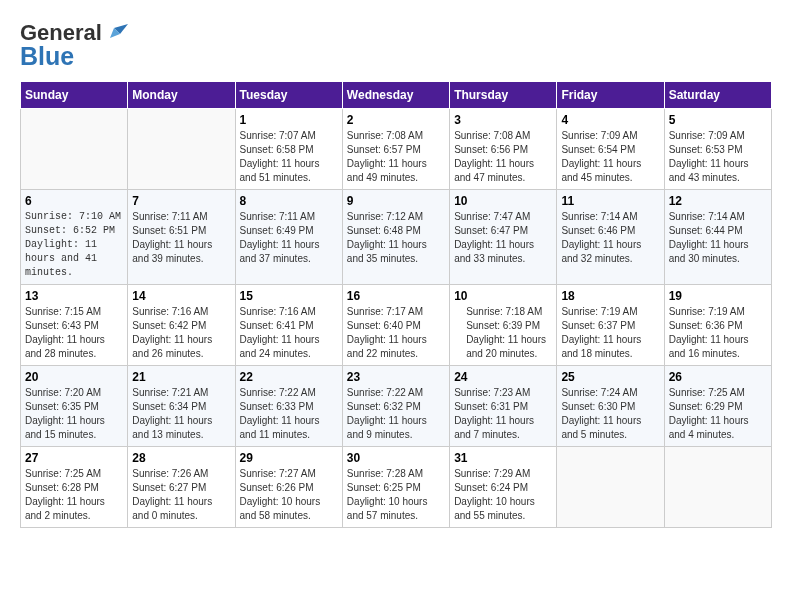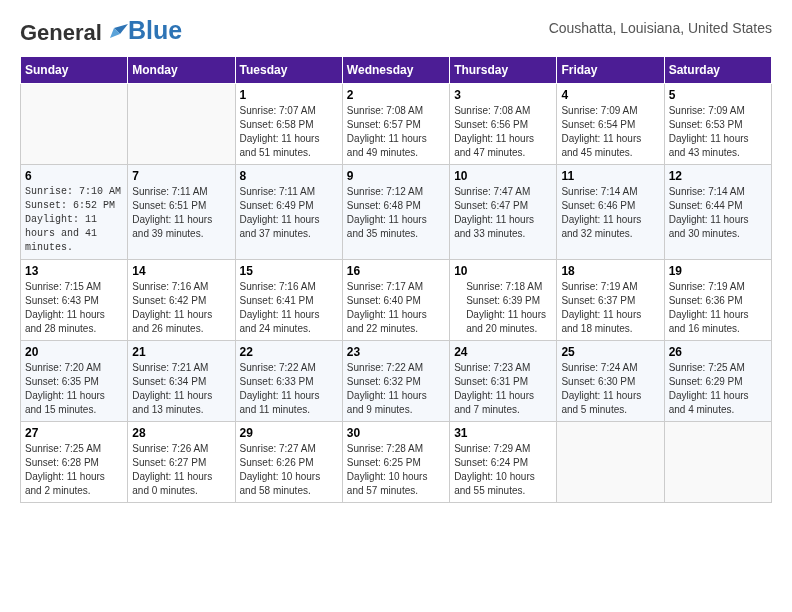--- a/index.html
+++ b/index.html
@@ -11,21 +11,21 @@
       padding: 20px;
     }
     .header {
       display: flex;
       justify-content: space-between;
       align-items: flex-start;
       margin-bottom: 10px;
     }
     .logo {
       display: flex;
-      flex-direction: row;
+      flex-direction: column;
       align-items: flex-start;
     }
     .title-block {
       text-align: right;
     }
     .month-title {
       font-size: 36px;
       font-weight: bold;
       color: #333;
     }
@@ -79,21 +79,20 @@
     <div style="display:flex;align-items:center;gap:4px;">
       <span style="font-size:22px;font-weight:bold;color:#333;">General</span>
       <svg width="22" height="18" viewBox="0 0 22 18">
         <polygon points="8,4 22,0 14,10" fill="#2e74b5"></polygon>
         <polygon points="8,4 14,10 4,14" fill="#5ba3d9"></polygon>
       </svg>
     </div>
     <span style="font-size:25px;font-weight:bold;color:#2e74b5;margin-top:-4px;">Blue</span>
   </div>
   <div class="title-block">
-    <div class="location">Coushatta, Louisiana, United States</div>
   </div>
 </div>
 
 <table class="calendar">
   <thead>
     <tr>
     <th>Sunday</th>
         <th>Monday</th>
         <th>Tuesday</th>
         <th>Wednesday</th>

